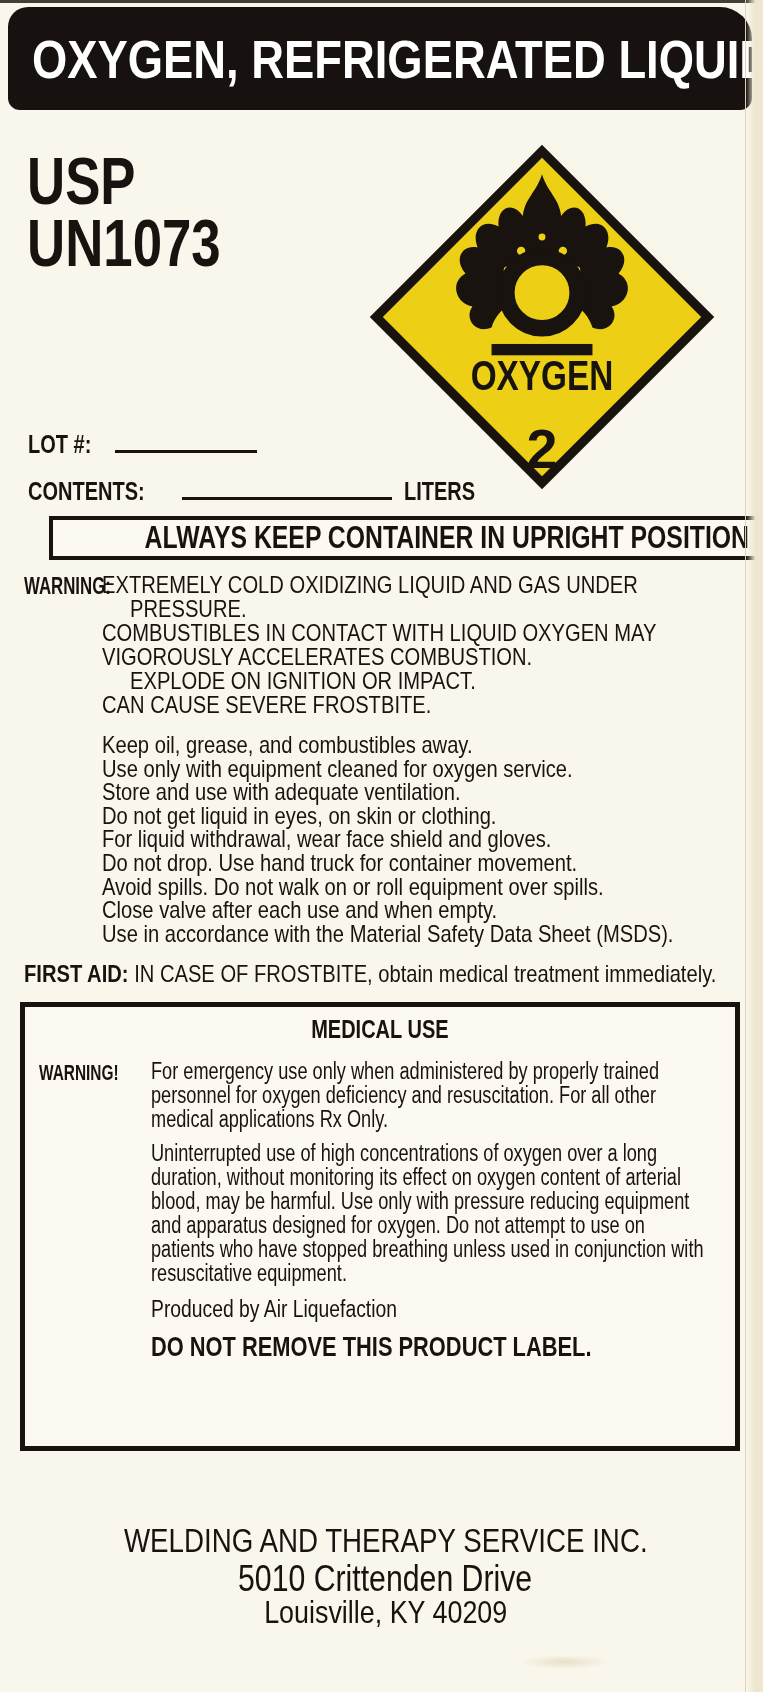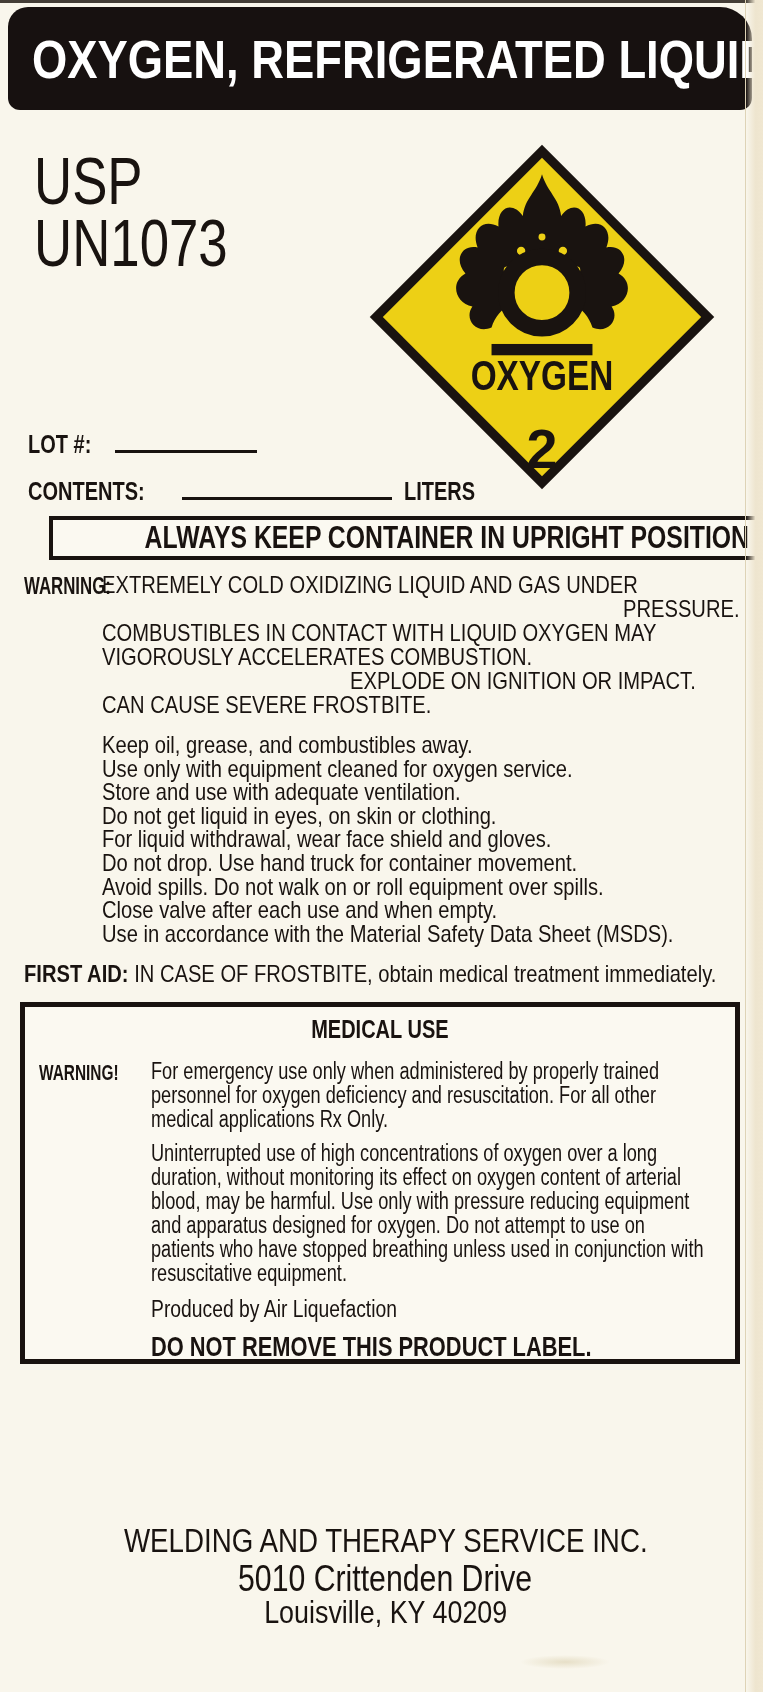--- a/index.html
+++ b/index.html
@@ -23,49 +23,49 @@
 
   
   .banner {
     left:8px; top:7px; width:744px; height:103px;
     background:#171110; border-radius:20px 32px 12px 12px;
     display:flex; align-items:center; padding-left:24px; box-sizing:border-box;
   }
   .banner-text { color:#fff; font-weight:bold; font-size:54px; letter-spacing:0; }
 
   
-  .usp-block { left:34px; top:150px; font-weight:normal; font-size:66px; line-height:62px; }
+  .usp-block { left:27px; top:150px; font-weight:bold; font-size:66px; line-height:62px; }
 
   
   .diamond { left:368px; top:143px; width:348px; height:348px; }
   .diamond text { font-family:"Liberation Sans", sans-serif; font-weight:bold; }
 
   
   .fieldrow { font-weight:bold; font-size:25px; }
   .blank { display:inline-block; height:20px; border-bottom:3px solid #191310; margin-left:8px; }
 
   
   .upright {
     left:22px; top:516px; width:728px; height:44px; box-sizing:border-box;
     border:4px solid #191310; background:#fbf9f1;
     display:flex; align-items:center;margin-left:27px;
   }
   .upright-text { flex:1; text-align:center; font-weight:bold; font-size:31px; }
 
   
   .warn-label { left:24px; top:572px; font-weight:bold; font-size:24px; }
   .warn-lines { left:102px; top:573px; font-size:24px; line-height:24px; }
-  .warn-lines .ind { padding-left:28px;text-align:right; }
+  .warn-lines .ind { padding-left:28px; }
   .precautions { left:102px; top:733px; font-size:24px; line-height:23.6px; }
   .firstaid { left:24px; top:960px; font-size:24px; }
   .firstaid b { font-size:24px; }
 
   
   .medbox {
-    left:20px; top:1002px; width:720px; height:362px; box-sizing:border-box;
+    left:20px; top:1002px; width:720px; height:449px; box-sizing:border-box;
     border:5px solid #191310; background:#fbf9f1; overflow:hidden;
   }
   .med-title { text-align:center; font-weight:bold; font-size:25px; margin-top:8px; }
   .med-row { display:flex; margin:15px 0 0 14px; }
   .med-warn { width:112px; font-weight:bold; font-size:22px; padding-top:1px; }
   .med-body { width:560px; }
   .medpara { width:708px; transform:scaleX(.79); transform-origin:0 0; font-size:23px; line-height:24px; }
   .medpara + .medpara { margin-top:10px; }
   .med-produced { margin-top:12px; font-size:23px; line-height:24px; }
   .med-dnr { margin-top:10px; font-weight:bold; font-size:28px; }

